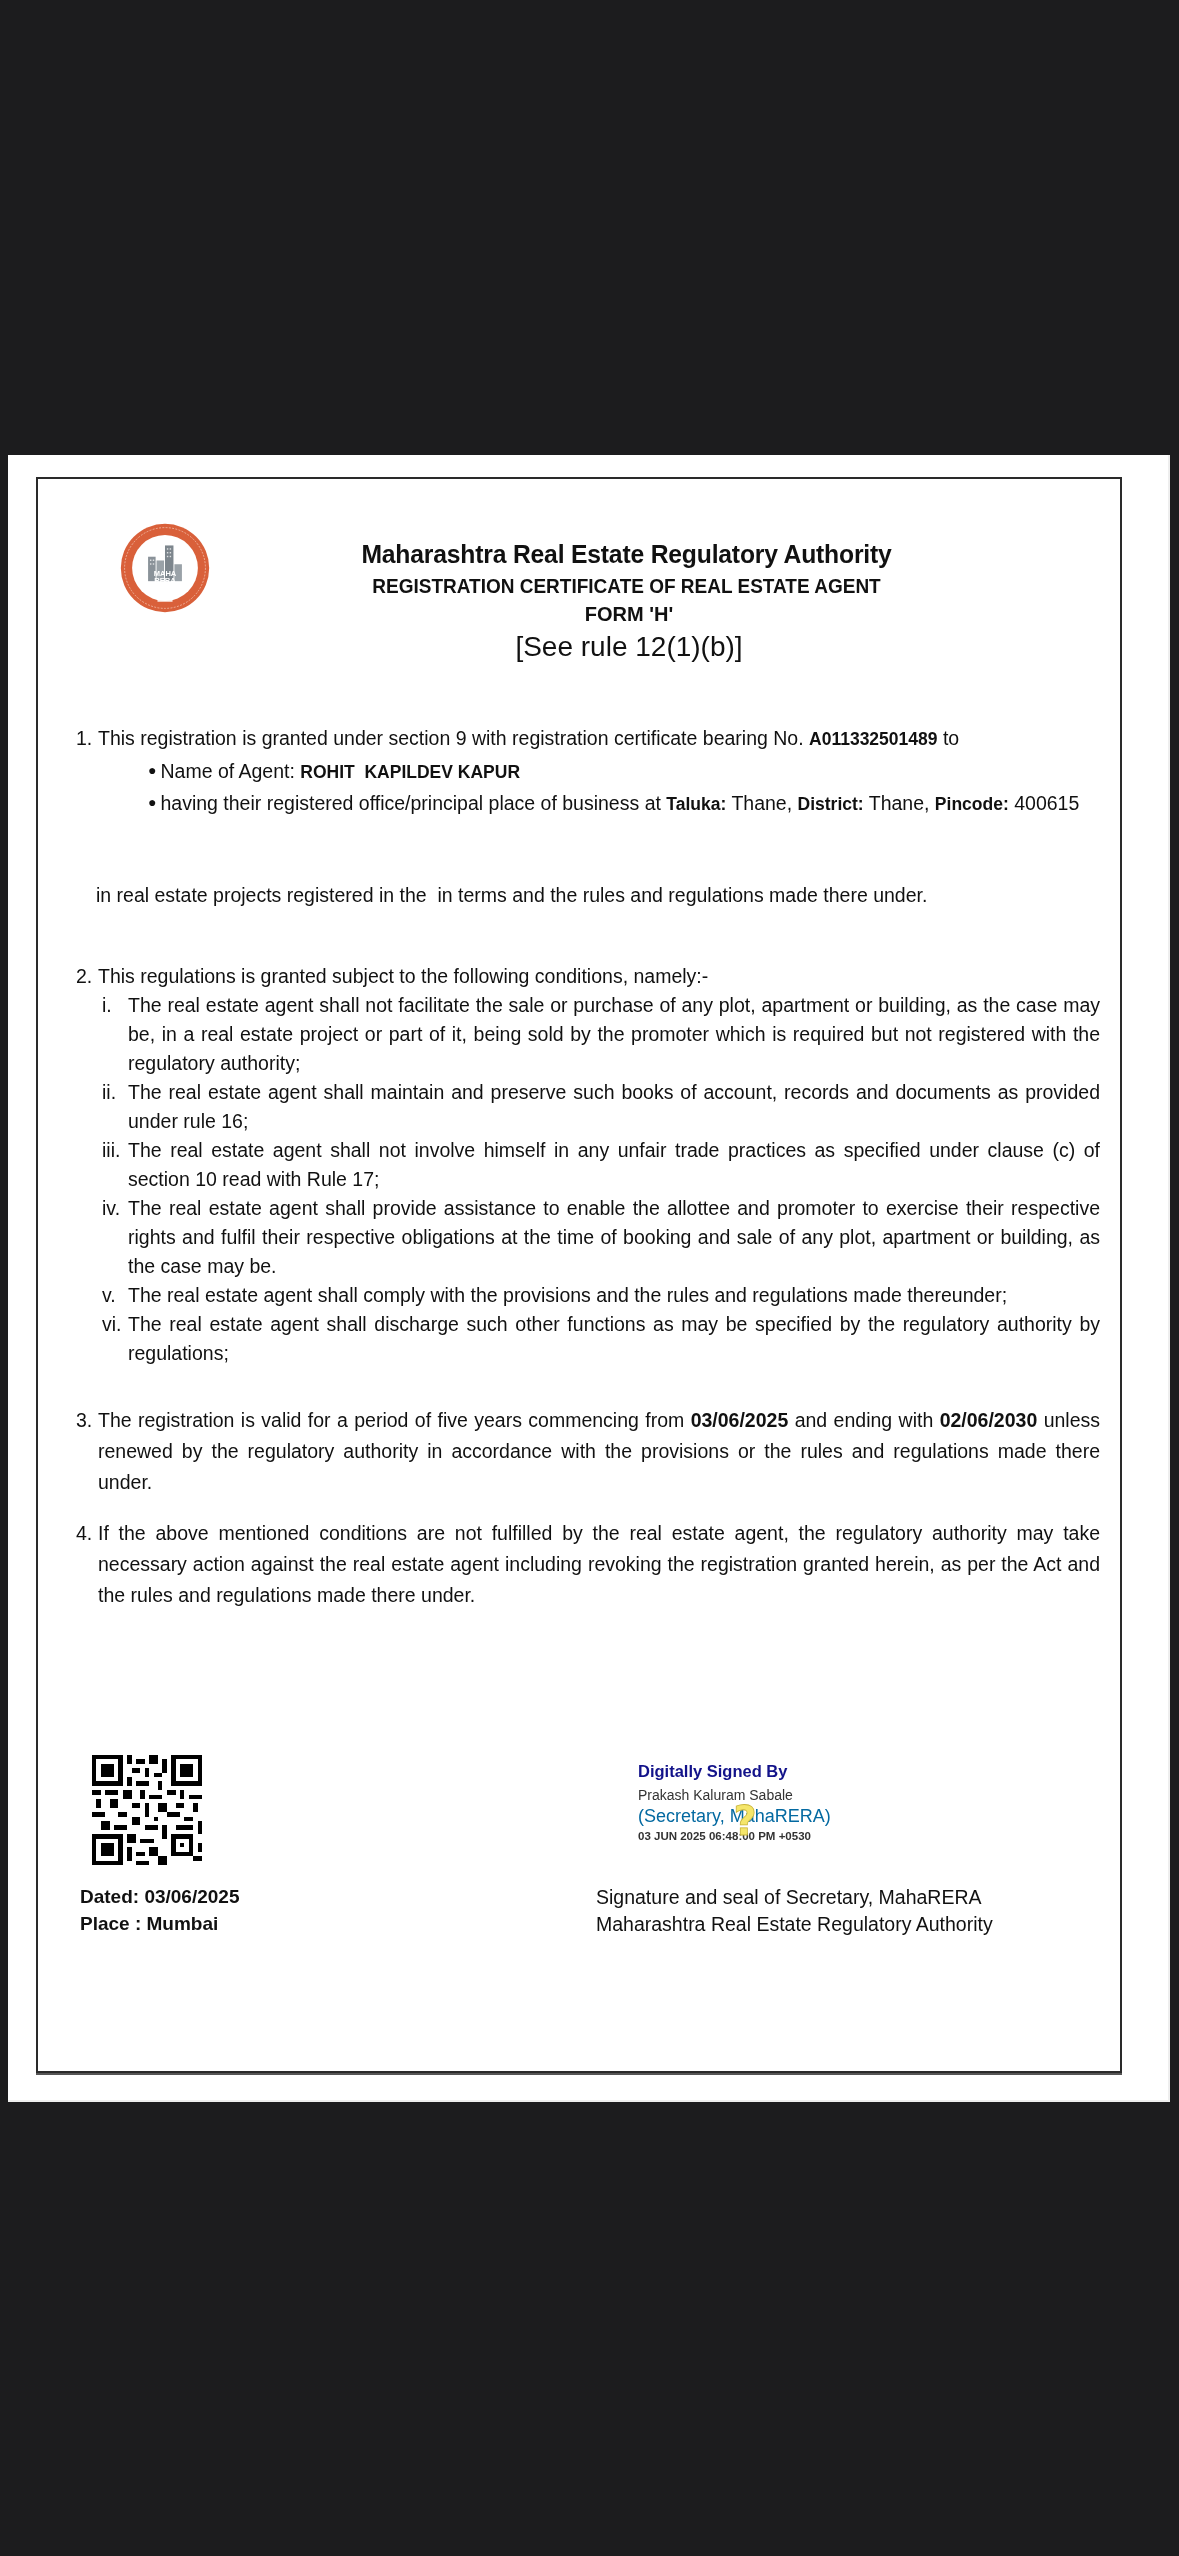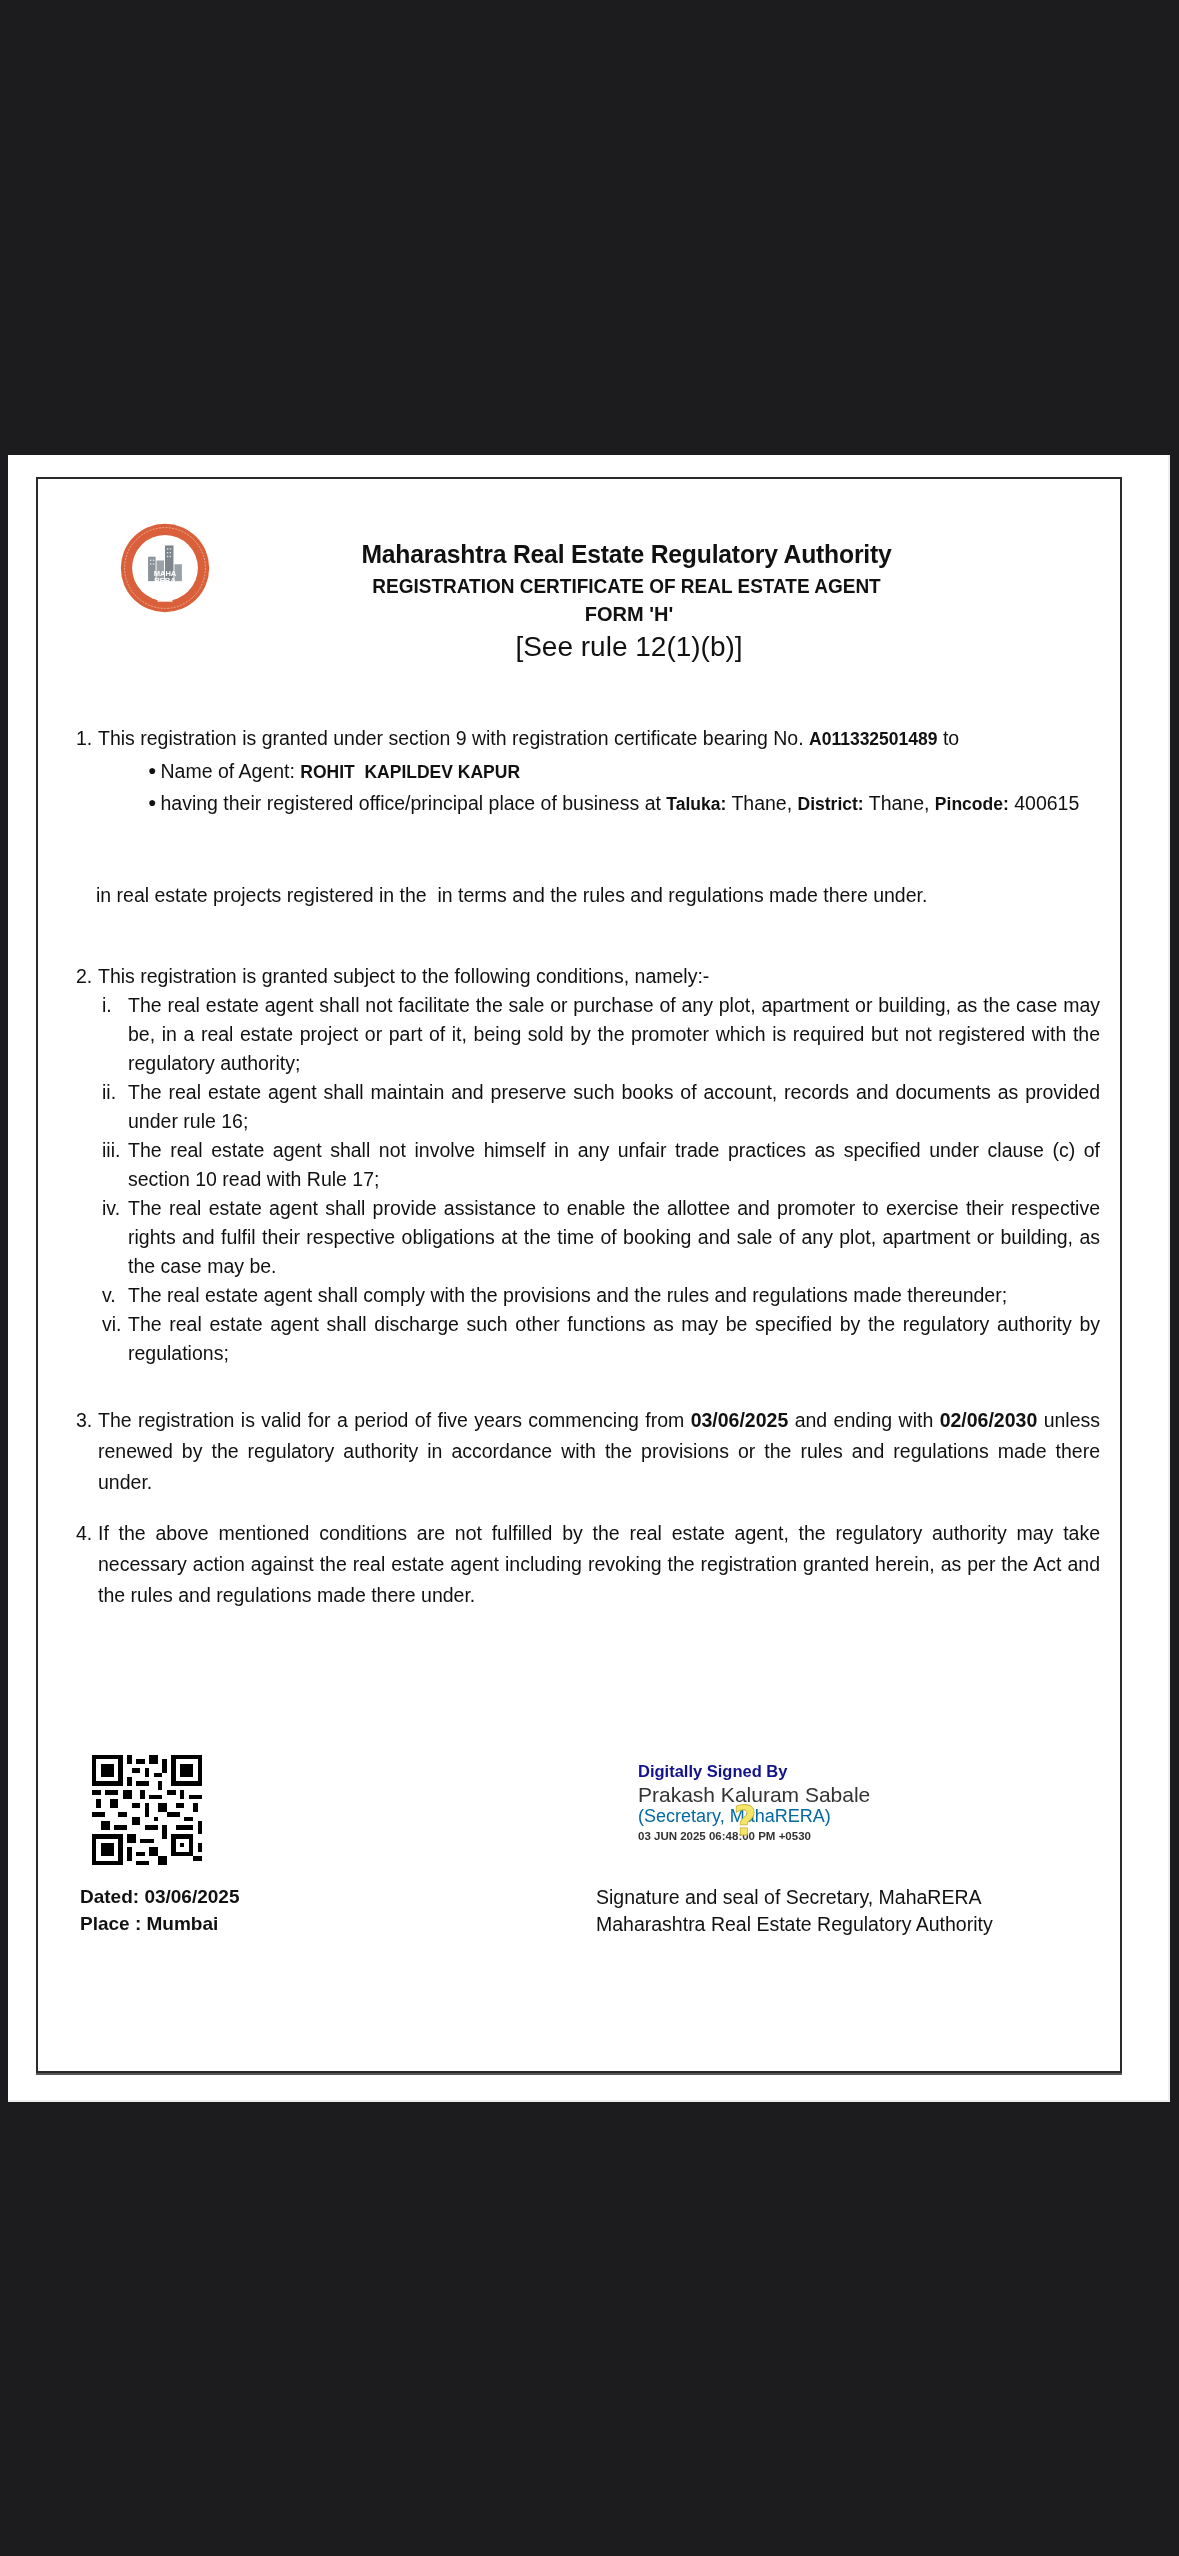--- a/index.html
+++ b/index.html
@@ -77,21 +77,21 @@
   
   .qr {
     position: absolute; left: 54px; top: 1276px;
     width: 110px; height: 110px;
   }
   .dated { position: absolute; left: 42px; top: 1407px; font-size: 19px; font-weight: bold; }
   .place { position: absolute; left: 42px; top: 1434px; font-size: 19px; font-weight: bold; }
 
   .sig-block { position: absolute; left: 600px; width: 370px; top: 1278px; text-align: left; }
   .sig-label { font-size: 16.5px; font-weight: bold; color: #12128a; height: 28px; line-height: 28px; }
-  .sig-name { font-size: 21px; color: #333; height: 20px; line-height: 20px; }
+  .sig-name { font-size: 14px; color: #333; height: 20px; line-height: 20px; }
   .sig-role { font-size: 18px; color: #0369a1; height: 22px; line-height: 22px; }
   .sig-time { font-size: 11.5px; font-weight: bold; color: #333; height: 18px; line-height: 18px; }
   .sig-status {
     position: absolute; left: 94px; top: 44px;
     width: 26px; height: 40px;
   }
   .sig-caption1 { position: absolute; left: 558px; top: 1407px; font-size: 19.5px; }
   .sig-caption2 { position: absolute; left: 558px; top: 1434px; font-size: 19.5px; }
 </style>
 </head>
@@ -156,21 +156,21 @@
         <span>400615</span>
       </div>
     </div>
 
     <div class="cont" style="top:401px;">
       <div style="white-space:pre;">in real estate projects registered in the  in terms and the rules and regulations made there under.</div>
     </div>
 
     <div class="sec" style="top:483px;">
       <span class="num">2.</span>
-      <div class="sec-text">This registration is granted subject to the following conditions, namely:-</div>
+      <div class="sec-text">This regulations is granted subject to the following conditions, namely:-</div>
     </div>
 
     <div class="cond-list" style="top:512px;">
       <div class="cond">
         <span class="rn">i.</span>
         <div>The real estate agent shall not facilitate the sale or purchase of any plot, apartment or building, as the case may be, in a real estate project or part of it, being sold by the promoter which is required but not registered with the regulatory authority;</div>
       </div>
       <div class="cond">
         <span class="rn">ii.</span>
         <div>The real estate agent shall maintain and preserve such books of account, records and documents as provided under rule 16;</div>

